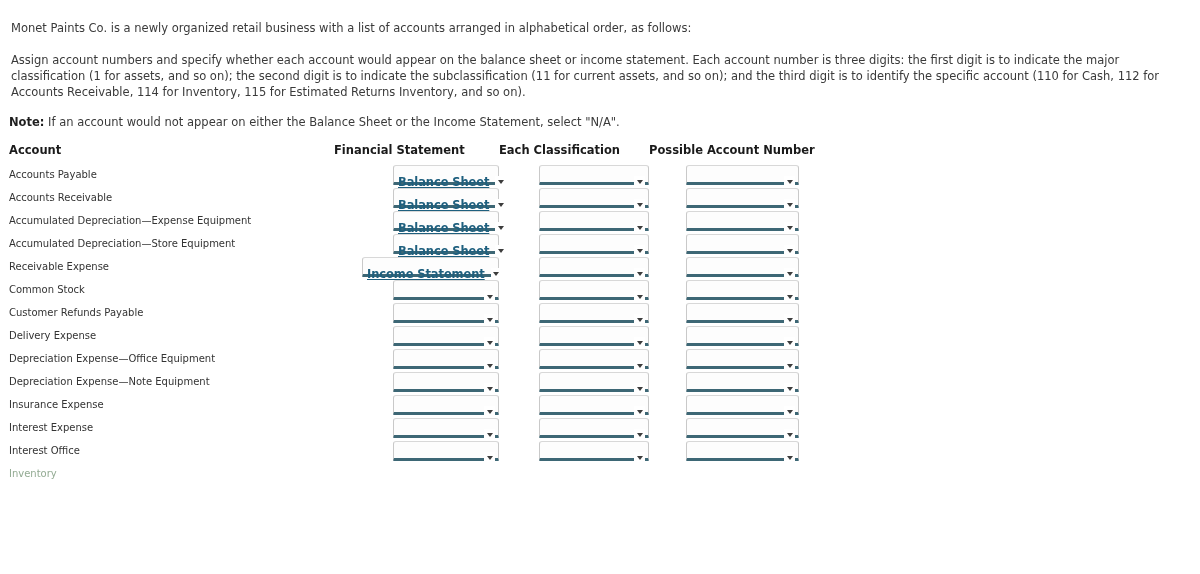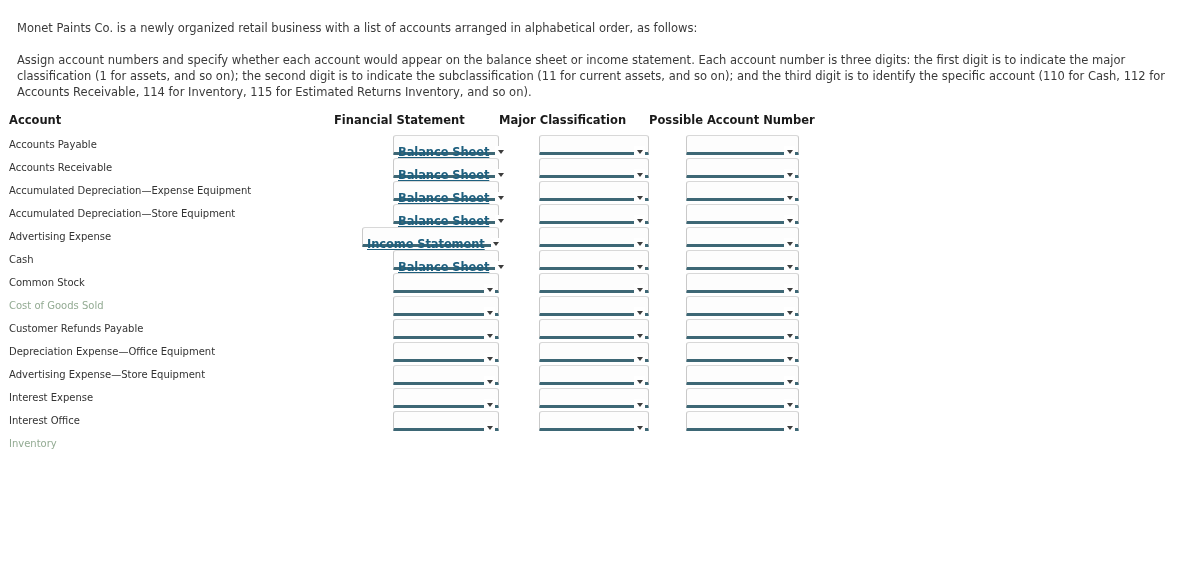--- a/index.html
+++ b/index.html
@@ -27,21 +27,21 @@
   .intro-title {
     font-size: 11.5px;
     color: #3a3a3a;
     margin: 4px 0 0 0;
     line-height: 15px;
   }
   .intro-para {
     font-size: 11.5px;
     color: #3a3a3a;
     line-height: 16px;
-    margin: 16px 0 0 8px;
+    margin: 16px 0 0 2px;
     max-width: 1180px;
   }
   .intro-note {
     font-size: 11.5px;
     color: #3a3a3a;
     line-height: 16px;
     margin: 14px 0 0 0;
   }
   .intro-note b { font-weight: bold; color: #1f1f1f; }
 
@@ -145,27 +145,28 @@
 </head>
 <body>
 
 <div class="page">
 
 
   <p class="intro-para">Monet Paints Co. is a newly organized retail business with a list of accounts arranged in alphabetical order, as follows:</p>
 
   <p class="intro-para">Assign account numbers and specify whether each account would appear on the balance sheet or income statement. Each account number is three digits: the first digit is to indicate the major classification (1 for assets, and so on); the second digit is to indicate the subclassification (11 for current assets, and so on); and the third digit is to identify the specific account (110 for Cash, 112 for Accounts Receivable, 114 for Inventory, 115 for Estimated Returns Inventory, and so on).</p>
 
+  <p class="intro-note"><b>Note:</b> <span>If an account would not appear on either the Balance Sheet or the Income Statement, select "N/A".</span></p>
 
   <table class="chart">
     <thead>
       <tr>
         <th class="col-account">Account</th>
         <th class="col-fs">Financial Statement</th>
-        <th class="col-major">Major Classification</th>
+        <th class="col-major">Each Classification</th>
         <th class="col-acct">Possible Account Number</th>
       </tr>
     </thead>
     <tbody id="rows-body">
         <tr>
           <td class="account-cell">Accounts Payable</td>
           <td class="sel-cell c1"><span class="sel-wrap"><span class="dd w-bs">
                 <span class="dd-label">Balance Sheet</span>
                 <span class="dd-arrow"></span>
               </span></span></td>
@@ -217,111 +218,111 @@
           <td class="sel-cell"><span class="sel-wrap"><span class="dd w-mc empty">
                 <span class="dd-label"></span>
                 <span class="dd-arrow"></span>
               </span></span></td>
           <td class="sel-cell"><span class="sel-wrap"><span class="dd w-an empty">
                 <span class="dd-label"></span>
                 <span class="dd-arrow"></span>
               </span></span></td>
         </tr>
         <tr>
-          <td class="account-cell">Advertising Expense</td>
+          <td class="account-cell">Receivable Expense</td>
           <td class="sel-cell c1"><span class="sel-wrap"><span class="dd w-is">
                 <span class="dd-label">Income Statement</span>
                 <span class="dd-arrow"></span>
               </span></span></td>
           <td class="sel-cell"><span class="sel-wrap"><span class="dd w-mc empty">
                 <span class="dd-label"></span>
                 <span class="dd-arrow"></span>
               </span></span></td>
           <td class="sel-cell"><span class="sel-wrap"><span class="dd w-an empty">
                 <span class="dd-label"></span>
                 <span class="dd-arrow"></span>
               </span></span></td>
         </tr>
         <tr>
-          <td class="account-cell">Cash</td>
-          <td class="sel-cell c1"><span class="sel-wrap"><span class="dd w-bs">
-                <span class="dd-label">Balance Sheet</span>
-                <span class="dd-arrow"></span>
-              </span></span></td>
-          <td class="sel-cell"><span class="sel-wrap"><span class="dd w-mc empty">
-                <span class="dd-label"></span>
-                <span class="dd-arrow"></span>
-              </span></span></td>
-          <td class="sel-cell"><span class="sel-wrap"><span class="dd w-an empty">
-                <span class="dd-label"></span>
-                <span class="dd-arrow"></span>
-              </span></span></td>
-        </tr>
-        <tr>
           <td class="account-cell">Common Stock</td>
           <td class="sel-cell c1"><span class="sel-wrap"><span class="dd w-e1 empty">
                 <span class="dd-label"></span>
                 <span class="dd-arrow"></span>
               </span></span></td>
           <td class="sel-cell"><span class="sel-wrap"><span class="dd w-mc empty">
                 <span class="dd-label"></span>
                 <span class="dd-arrow"></span>
               </span></span></td>
           <td class="sel-cell"><span class="sel-wrap"><span class="dd w-an empty">
                 <span class="dd-label"></span>
                 <span class="dd-arrow"></span>
               </span></span></td>
         </tr>
         <tr>
-          <td class="account-cell muted">Cost of Goods Sold</td>
-          <td class="sel-cell c1"><span class="sel-wrap"><span class="dd w-e1 empty">
-                <span class="dd-label"></span>
-                <span class="dd-arrow"></span>
-              </span></span></td>
-          <td class="sel-cell"><span class="sel-wrap"><span class="dd w-mc empty">
-                <span class="dd-label"></span>
-                <span class="dd-arrow"></span>
-              </span></span></td>
-          <td class="sel-cell"><span class="sel-wrap"><span class="dd w-an empty">
-                <span class="dd-label"></span>
-                <span class="dd-arrow"></span>
-              </span></span></td>
-        </tr>
-        <tr>
           <td class="account-cell">Customer Refunds Payable</td>
           <td class="sel-cell c1"><span class="sel-wrap"><span class="dd w-e1 empty">
                 <span class="dd-label"></span>
                 <span class="dd-arrow"></span>
               </span></span></td>
           <td class="sel-cell"><span class="sel-wrap"><span class="dd w-mc empty">
                 <span class="dd-label"></span>
                 <span class="dd-arrow"></span>
               </span></span></td>
           <td class="sel-cell"><span class="sel-wrap"><span class="dd w-an empty">
                 <span class="dd-label"></span>
                 <span class="dd-arrow"></span>
               </span></span></td>
         </tr>
         <tr>
+          <td class="account-cell">Delivery Expense</td>
+          <td class="sel-cell c1"><span class="sel-wrap"><span class="dd w-e1 empty">
+                <span class="dd-label"></span>
+                <span class="dd-arrow"></span>
+              </span></span></td>
+          <td class="sel-cell"><span class="sel-wrap"><span class="dd w-mc empty">
+                <span class="dd-label"></span>
+                <span class="dd-arrow"></span>
+              </span></span></td>
+          <td class="sel-cell"><span class="sel-wrap"><span class="dd w-an empty">
+                <span class="dd-label"></span>
+                <span class="dd-arrow"></span>
+              </span></span></td>
+        </tr>
+        <tr>
           <td class="account-cell">Depreciation Expense—Office Equipment</td>
           <td class="sel-cell c1"><span class="sel-wrap"><span class="dd w-e1 empty">
                 <span class="dd-label"></span>
                 <span class="dd-arrow"></span>
               </span></span></td>
           <td class="sel-cell"><span class="sel-wrap"><span class="dd w-mc empty">
                 <span class="dd-label"></span>
                 <span class="dd-arrow"></span>
               </span></span></td>
           <td class="sel-cell"><span class="sel-wrap"><span class="dd w-an empty">
                 <span class="dd-label"></span>
                 <span class="dd-arrow"></span>
               </span></span></td>
         </tr>
         <tr>
-          <td class="account-cell">Advertising Expense—Store Equipment</td>
+          <td class="account-cell">Depreciation Expense—Note Equipment</td>
+          <td class="sel-cell c1"><span class="sel-wrap"><span class="dd w-e1 empty">
+                <span class="dd-label"></span>
+                <span class="dd-arrow"></span>
+              </span></span></td>
+          <td class="sel-cell"><span class="sel-wrap"><span class="dd w-mc empty">
+                <span class="dd-label"></span>
+                <span class="dd-arrow"></span>
+              </span></span></td>
+          <td class="sel-cell"><span class="sel-wrap"><span class="dd w-an empty">
+                <span class="dd-label"></span>
+                <span class="dd-arrow"></span>
+              </span></span></td>
+        </tr>
+        <tr>
+          <td class="account-cell">Insurance Expense</td>
           <td class="sel-cell c1"><span class="sel-wrap"><span class="dd w-e1 empty">
                 <span class="dd-label"></span>
                 <span class="dd-arrow"></span>
               </span></span></td>
           <td class="sel-cell"><span class="sel-wrap"><span class="dd w-mc empty">
                 <span class="dd-label"></span>
                 <span class="dd-arrow"></span>
               </span></span></td>
           <td class="sel-cell"><span class="sel-wrap"><span class="dd w-an empty">
                 <span class="dd-label"></span>

